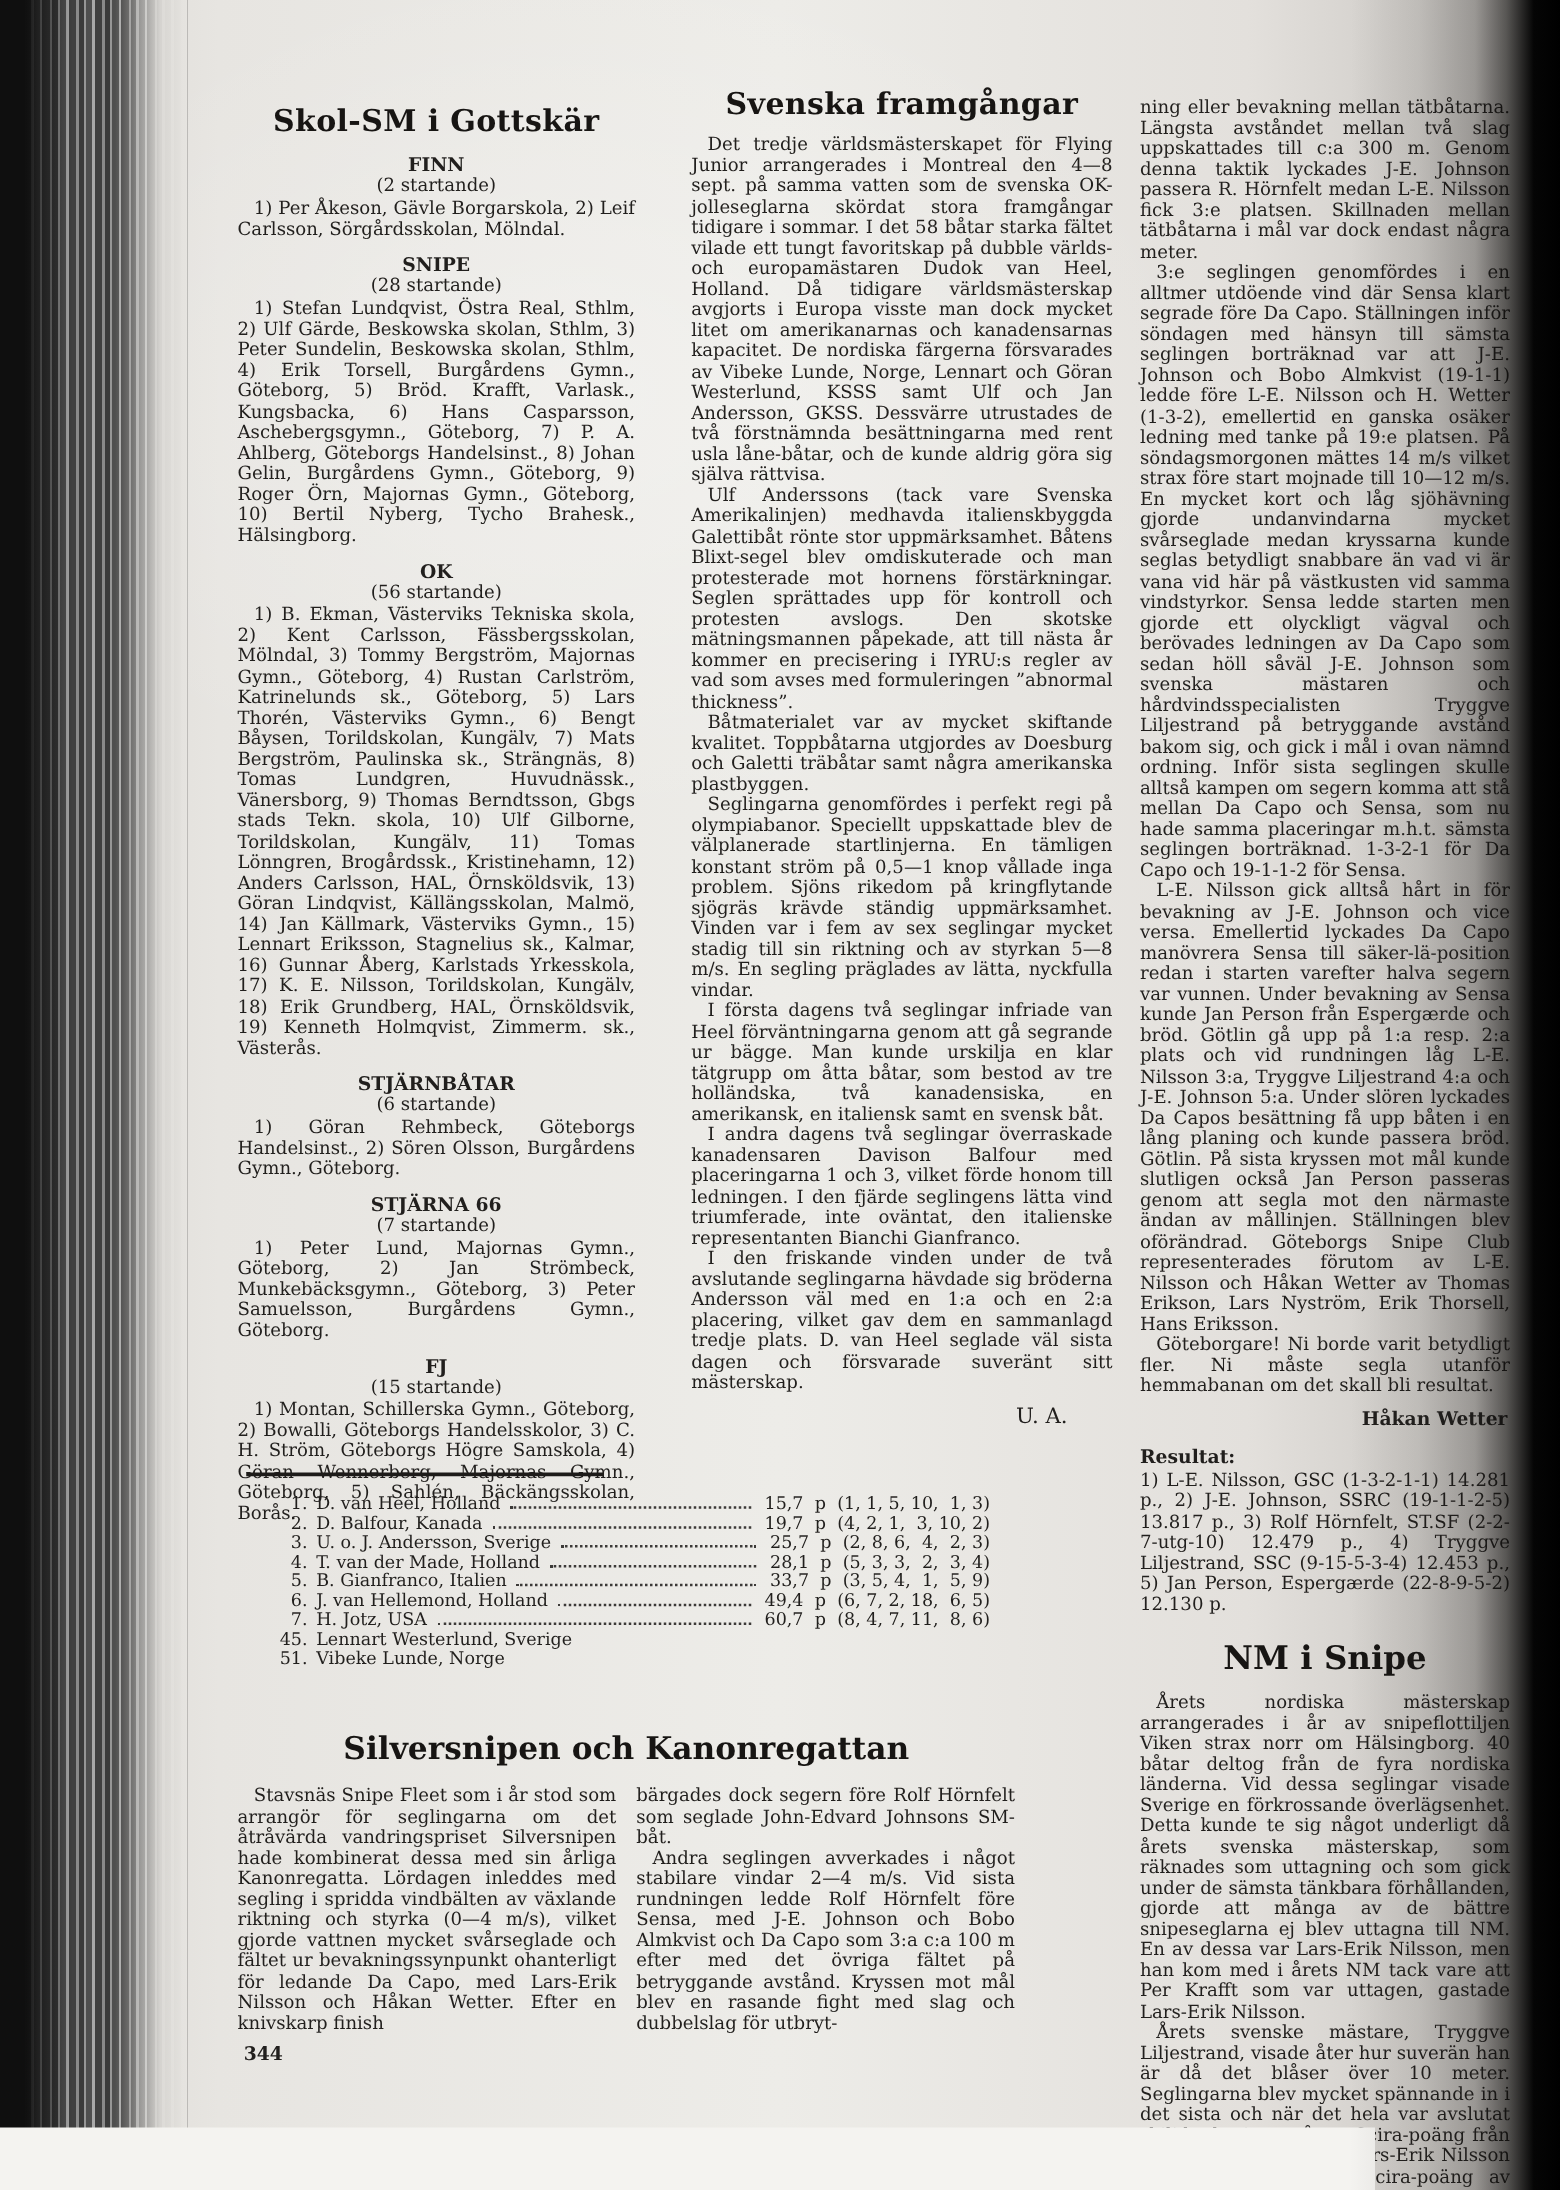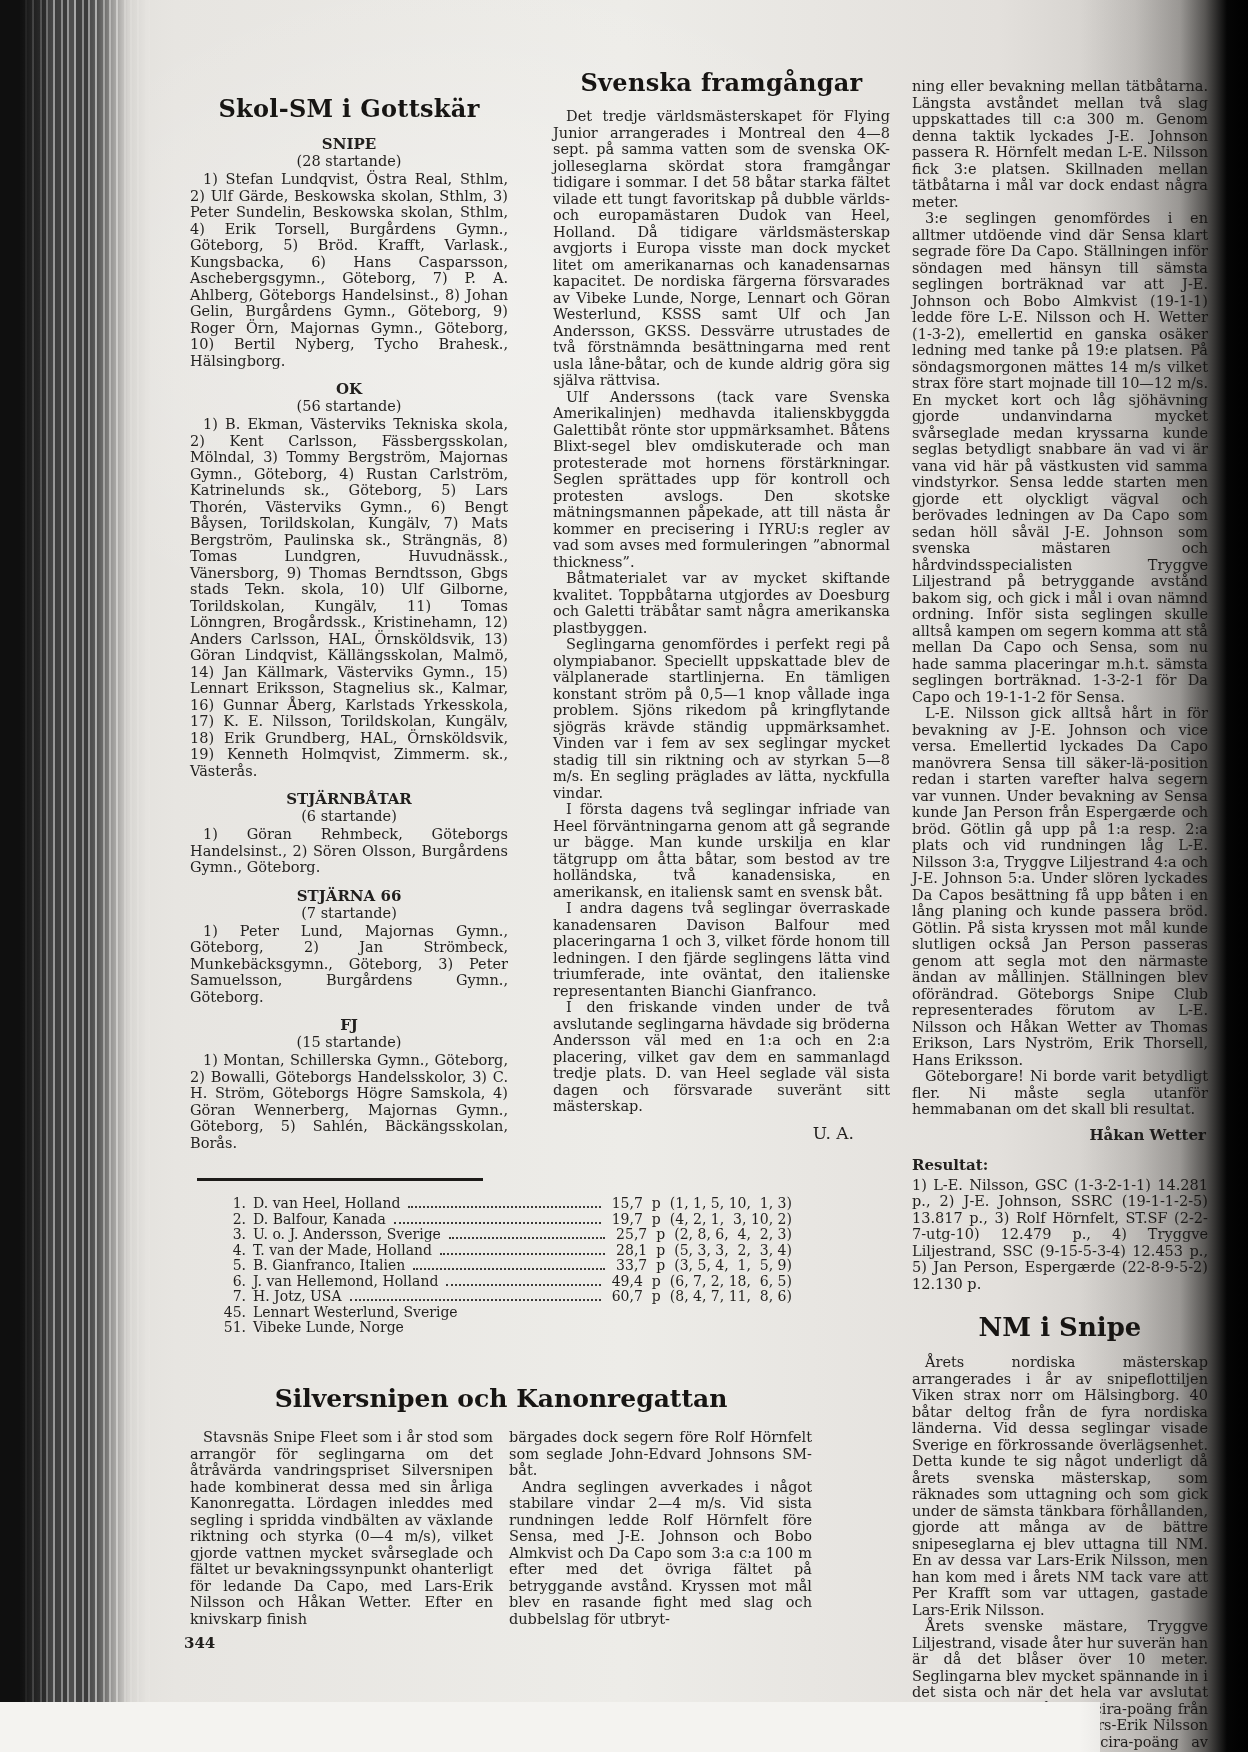--- a/index.html
+++ b/index.html
@@ -22,21 +22,21 @@
   
   .curl{
     position:absolute;left:1080px;top:0;width:168px;height:1752px;z-index:7;pointer-events:none;
     background:linear-gradient(90deg,
       rgba(30,28,26,0) 0px, rgba(30,28,26,0.10) 55px, rgba(22,20,19,0.28) 100px,
       rgba(12,11,10,0.60) 125px, #050505 147px, #000 168px);
   }
   .bottom-white{position:absolute;left:0;top:1702px;width:1100px;height:50px;background:#f4f3f0;z-index:5;}
 
   .col{position:absolute;z-index:2;}
-  .col1{left:190px;top:94px;width:318px;}
+  .col1{left:190px;top:82px;width:318px;}
   .col2{left:553px;top:68px;width:337px;}
   .col3{left:912px;top:78px;width:296px;}
 
   .col-title{font-size:24px;font-weight:bold;text-align:center;margin:0 0 12px;letter-spacing:0.3px;color:#171513;}
   .two-line{line-height:30px;margin-bottom:10px;}
   .class-name{font-size:15px;font-weight:bold;text-align:center;margin:11px 0 0;}
   .starters{font-size:14.5px;text-align:center;margin:0 0 2px;}
   p.body{font-size:14.5px;line-height:16.5px;text-align:justify;text-indent:13px;margin:0;}
   p.noindent{text-indent:0;}
   .sig-ua{text-align:right;padding-right:36px;margin-top:8px;font-size:17px;}
@@ -54,32 +54,37 @@
   .tdots{flex:1 1 auto;border-bottom:2px dotted #3c3a38;margin:0 8px 3px 8px;min-width:18px;}
   .tpts{min-width:34px;text-align:right;flex:0 0 auto;}
   .tunit{margin:0 9px;flex:0 0 auto;}
   .tdetail{white-space:pre;flex:0 0 auto;}
 
   .bottom{position:absolute;left:190px;top:1384px;width:622px;z-index:2;}
   .bottom-title{font-size:25px;font-weight:bold;text-align:center;margin:0 0 16px;color:#171513;}
   .bottom-cols{display:flex;gap:16px;align-items:center;}
   .bcol{width:303px;}
 
-  .pageno{position:absolute;left:184px;top:1634px;font-size:15px;font-weight:bold;z-index:2;}
+  .pageno{position:absolute;left:195px;top:1634px;font-size:15px;font-weight:bold;z-index:2;}
 </style>
 </head>
 <body>
 
 <div class="scan">
 
   <div class="gutter"></div>
 
   <div class="col col1">
     <div class="col-title">Skol-SM i Gottskär</div>
 
+    <div>
+      <div class="class-name">FINN</div>
+      <div class="starters">(2 startande)</div>
+      <p class="body">1) Per Åkeson, Gävle Borgarskola, 2) Leif Carlsson, Sörgårdsskolan, Mölndal.</p>
+    </div>
     <div>
       <div class="class-name">SNIPE</div>
       <div class="starters">(28 startande)</div>
       <p class="body">1) Stefan Lundqvist, Östra Real, Sthlm, 2) Ulf Gärde, Beskowska skolan, Sthlm, 3) Peter Sundelin, Beskowska skolan, Sthlm, 4) Erik Torsell, Burgårdens Gymn., Göteborg, 5) Bröd. Krafft, Varlask., Kungsbacka, 6) Hans Casparsson, Aschebergsgymn., Göteborg, 7) P. A. Ahlberg, Göteborgs Handelsinst., 8) Johan Gelin, Burgårdens Gymn., Göteborg, 9) Roger Örn, Majornas Gymn., Göteborg, 10) Bertil Nyberg, Tycho Brahesk., Hälsingborg.</p>
     </div>
     <div>
       <div class="class-name">OK</div>
       <div class="starters">(56 startande)</div>
       <p class="body">1) B. Ekman, Västerviks Tekniska skola, 2) Kent Carlsson, Fässbergsskolan, Mölndal, 3) Tommy Bergström, Majornas Gymn., Göteborg, 4) Rustan Carlström, Katrinelunds sk., Göteborg, 5) Lars Thorén, Västerviks Gymn., 6) Bengt Båysen, Torildskolan, Kungälv, 7) Mats Bergström, Paulinska sk., Strängnäs, 8) Tomas Lundgren, Huvudnässk., Vänersborg, 9) Thomas Berndtsson, Gbgs stads Tekn. skola, 10) Ulf Gilborne, Torildskolan, Kungälv, 11) Tomas Lönngren, Brogårdssk., Kristinehamn, 12) Anders Carlsson, HAL, Örnsköldsvik, 13) Göran Lindqvist, Källängsskolan, Malmö, 14) Jan Källmark, Västerviks Gymn., 15) Lennart Eriksson, Stagnelius sk., Kalmar, 16) Gunnar Åberg, Karlstads Yrkesskola, 17) K. E. Nilsson, Torildskolan, Kungälv, 18) Erik Grundberg, HAL, Örnsköldsvik, 19) Kenneth Holmqvist, Zimmerm. sk., Västerås.</p>
     </div>

